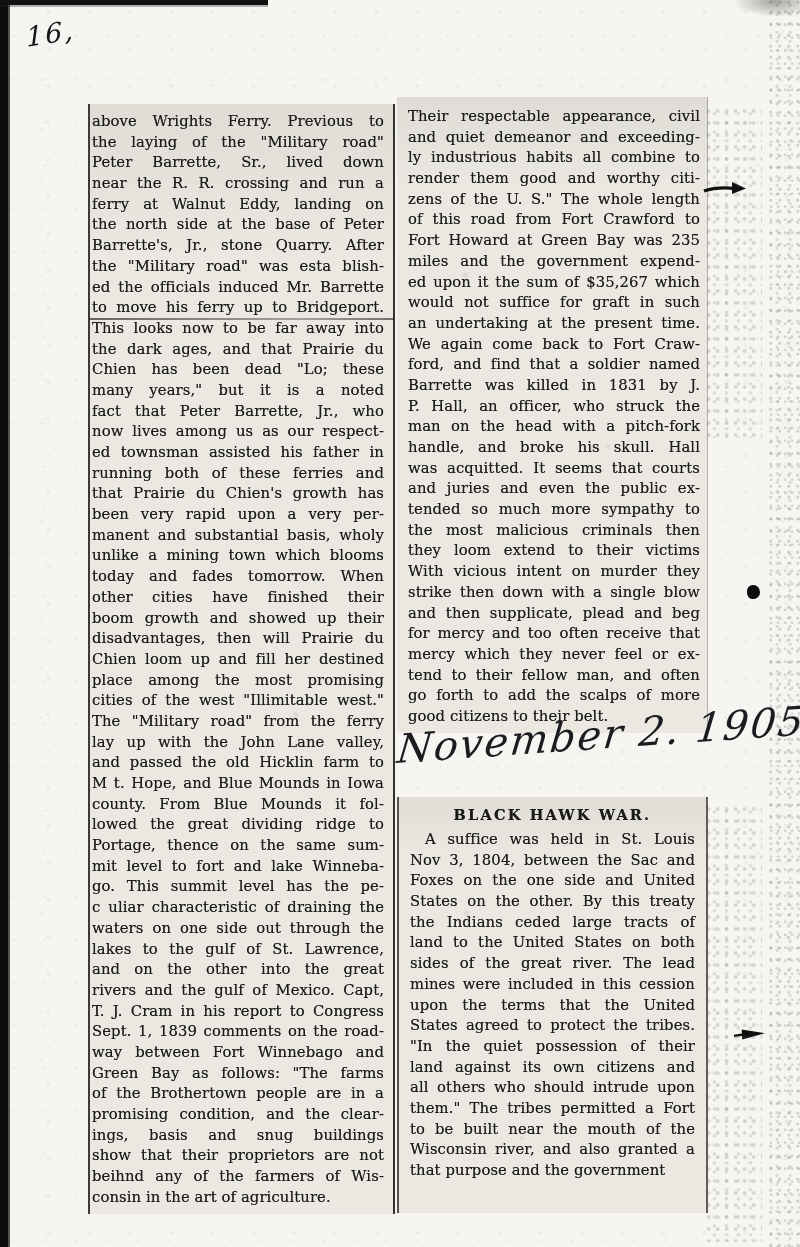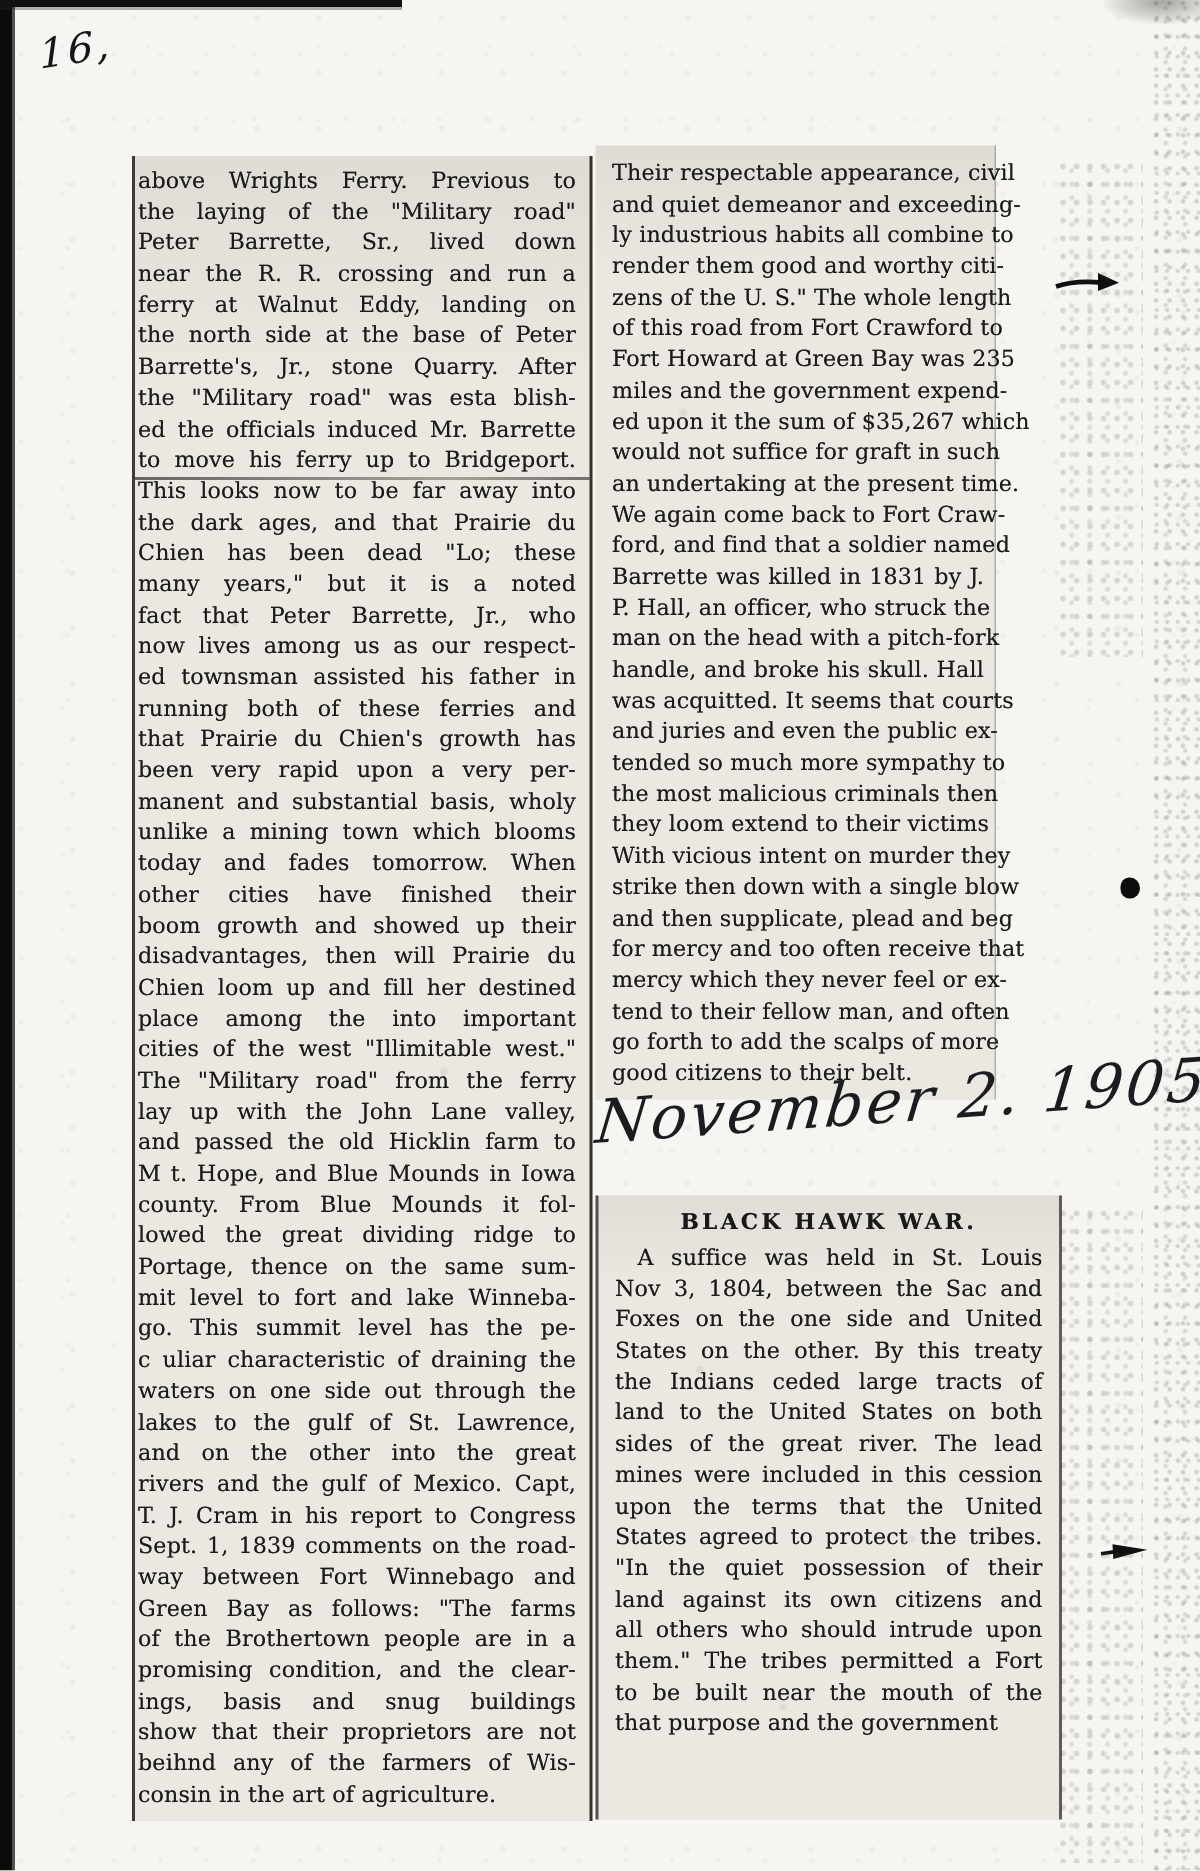--- a/index.html
+++ b/index.html
@@ -52,21 +52,21 @@
       radial-gradient(circle at 40% 82%, rgba(90,88,80,.09) 0 1.5px, transparent 3px),
       linear-gradient(180deg, rgba(120,118,110,.10), rgba(120,118,110,0) 14%);
     text-shadow:0 0 .4px rgba(10,10,10,.6);
   }
   .col1{
     left:88px;top:104px;width:307px;height:1110px;
     border-left:2px solid #3d3b38;border-right:2px solid #34322f;
     padding:7px 9px 8px 2px;
   }
   .col2a{
-    left:397px;top:97px;width:267px;height:636px;
+    left:397px;top:97px;width:311px;height:636px;
     padding:9px 7px 5px 11px;
     border-right:1px solid rgba(70,68,64,.35);
   }
   .col2b{
     left:397px;top:797px;width:311px;height:416px;
     border-left:2px solid #55524d;border-right:2px solid #605d58;
     padding:7px 11px 8px 11px;
   }
   .tline{
     font-size:14.8px;line-height:20.68px;
@@ -141,21 +141,21 @@
         <div class="tline">running both of these ferries and</div>
         <div class="tline">that Prairie du Chien's growth has</div>
         <div class="tline">been very rapid upon a very per-</div>
         <div class="tline">manent and substantial basis, wholy</div>
         <div class="tline">unlike a mining town which blooms</div>
         <div class="tline">today and fades tomorrow. When</div>
         <div class="tline">other cities have finished their</div>
         <div class="tline">boom growth and showed up their</div>
         <div class="tline">disadvantages, then will Prairie du</div>
         <div class="tline">Chien loom up and fill her destined</div>
-        <div class="tline">place among the into important</div>
+        <div class="tline">place among the most promising</div>
         <div class="tline">cities of the west "Illimitable west."</div>
         <div class="tline">The "Military road" from the ferry</div>
         <div class="tline">lay up with the John Lane valley,</div>
         <div class="tline">and passed the old Hicklin farm to</div>
         <div class="tline">M t. Hope, and Blue Mounds in Iowa</div>
         <div class="tline">county. From Blue Mounds it fol-</div>
         <div class="tline">lowed the great dividing ridge to</div>
         <div class="tline">Portage, thence on the same sum-</div>
         <div class="tline">mit level to fort and lake Winneba-</div>
         <div class="tline">go. This summit level has the pe-</div>
@@ -225,20 +225,21 @@
         <div class="tline">land to the United States on both</div>
         <div class="tline">sides of the great river. The lead</div>
         <div class="tline">mines were included in this cession</div>
         <div class="tline">upon the terms that the United</div>
         <div class="tline">States agreed to protect the tribes.</div>
         <div class="tline">"In the quiet possession of their</div>
         <div class="tline">land against its own citizens and</div>
         <div class="tline">all others who should intrude upon</div>
         <div class="tline">them." The tribes permitted a Fort</div>
         <div class="tline">to be built near the mouth of the</div>
+        <div class="tline">Wisconsin river, and also granted a</div>
         <div class="tline last">that purpose and the government</div>
       </div>
   </div>
 
   <div class="ink-mark mark-arrow-top">
     <svg width="48" height="22" viewBox="0 0 48 22">
       <path d="M3 14 C 12 11, 24 10.5, 34 11.5" stroke="#101010" stroke-width="3.2" fill="none"></path>
       <path d="M31 5 L45 11.5 L31 17 Z" fill="#101010"></path>
     </svg>
   </div>

